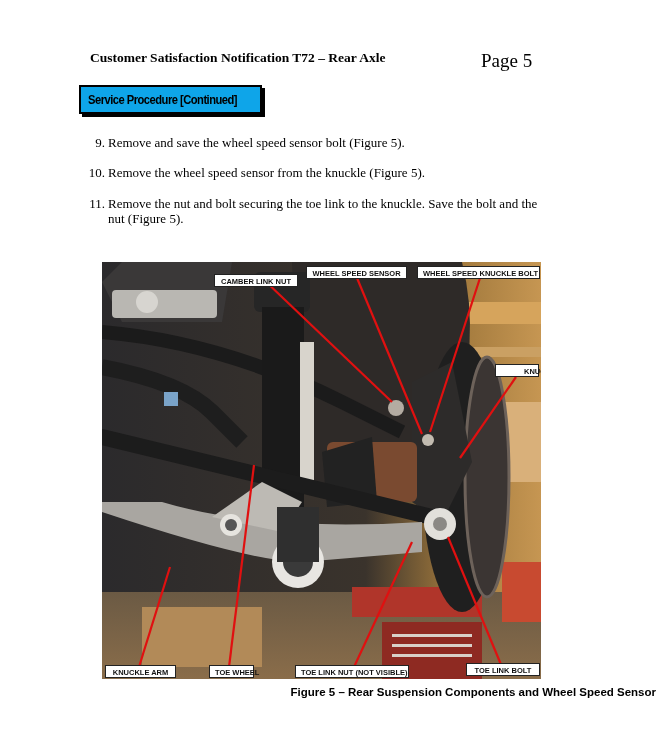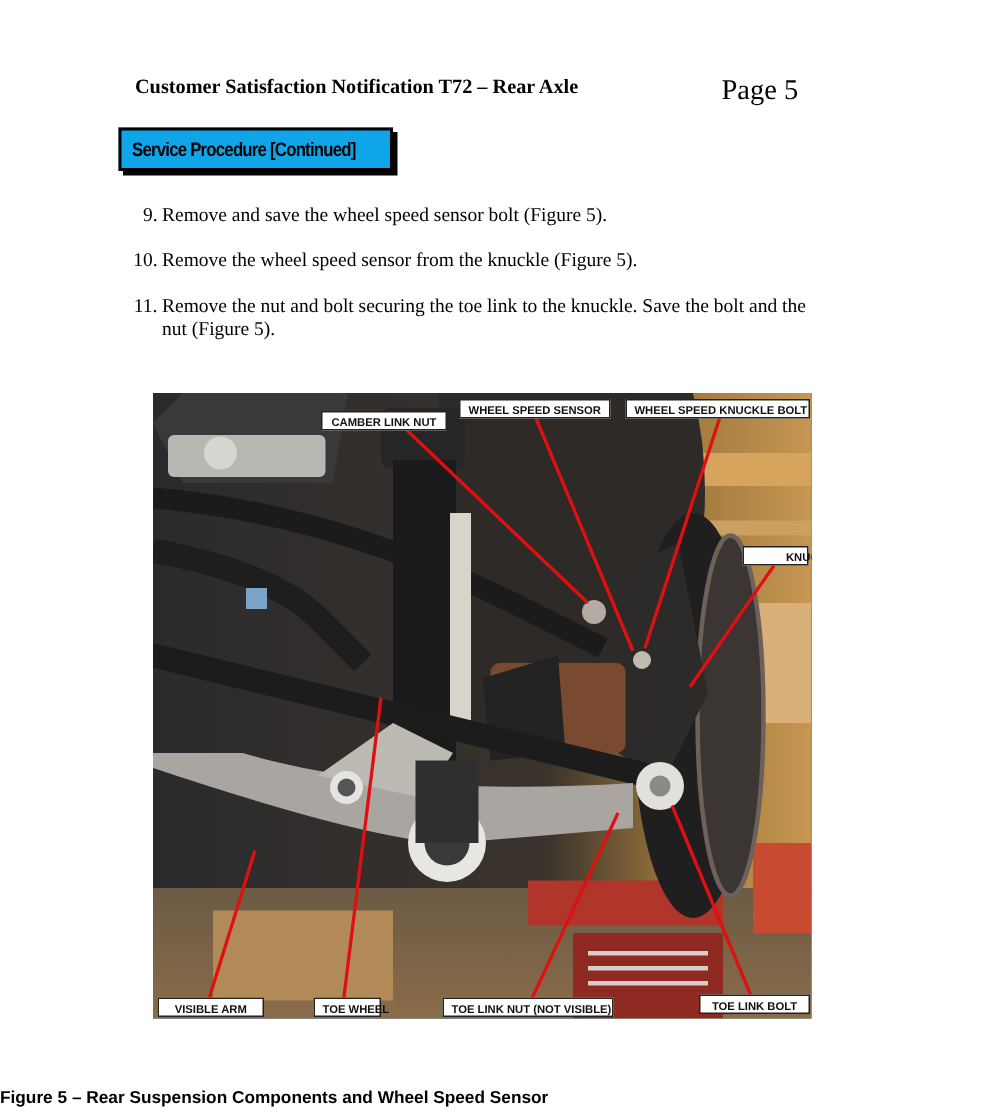--- a/index.html
+++ b/index.html
@@ -7,21 +7,21 @@
   .header-title { position:absolute; left:90px; top:50px; font-size:13.5px; font-weight:bold; font-family:"Liberation Serif", serif; }
   .header-page { position:absolute; left:481px; top:50px; font-size:19px; font-family:"Liberation Serif", serif; }
   .section-box { position:absolute; left:79px; top:85px; width:183px; height:29px; border:2px solid #000; box-shadow:3px 3px 0 #000; box-sizing:border-box; background:#0ea5e9; }
   .section-box span { position:absolute; left:7px; top:5px; font-family:"Liberation Sans", sans-serif; font-weight:bold; font-size:13px; letter-spacing:-0.6px; transform:scaleX(0.86); transform-origin:left; white-space:nowrap; }
   .step { position:absolute; font-size:13px; line-height:15px; }
   .step .num { position:absolute; text-align:right; width:22px; }
   .step .txt { position:absolute; left:25px; width:440px; }
   .figure { position:absolute; left:102px; top:262px; width:439px; height:417px; overflow:hidden; background:#2a2724; }
   .figure svg { position:absolute; left:0; top:0; }
   .label { position:absolute; background:#fff; border:1px solid #222; font-family:"Liberation Sans", sans-serif; font-weight:bold; font-size:7.5px; color:#111; white-space:nowrap; padding:2px 5px; box-sizing:border-box; height:13px; line-height:9px; text-align:center; }
-  .caption { position:absolute; left:0; width:656px; top:686px; text-align:left; font-family:"Liberation Sans", sans-serif; font-weight:bold; font-size:11.5px;margin-top:40px; }
+  .caption { position:absolute; left:0; width:656px; top:686px; text-align:right; font-family:"Liberation Sans", sans-serif; font-weight:bold; font-size:11.5px; }
 </style>
 </head>
 <body>
 
 <div class="header-title">Customer Satisfaction Notification T72 – Rear Axle</div>
 <div class="header-page">Page 5</div>
 
 <div class="section-box">
   <span>Service Procedure [Continued]</span>
 </div>
@@ -114,19 +114,19 @@
       <line x1="127" y1="405" x2="152" y2="203"></line>
       <line x1="252" y1="405" x2="310" y2="280"></line>
       <line x1="400" y1="405" x2="346" y2="275"></line>
     </g>
   </svg>
 
   <div class="label" style="left:112px; top:12px; width:84px;">CAMBER LINK NUT</div>
   <div class="label" style="left:204px; top:4px; width:101px;">WHEEL SPEED SENSOR</div>
   <div class="label" style="left:315px; top:4px; width:123px;">WHEEL SPEED KNUCKLE BOLT</div>
   <div class="label" style="left:393px; top:102px; width:44px;padding-left:28px;">KNUCKLE</div>
-  <div class="label" style="left:3px; top:403px; width:71px;">VISIBLE ARM</div>
+  <div class="label" style="left:3px; top:403px; width:71px;">KNUCKLE ARM</div>
   <div class="label" style="left:107px; top:403px; width:45px;">TOE WHEEL</div>
   <div class="label" style="left:193px; top:403px; width:114px;">TOE LINK NUT (NOT VISIBLE)</div>
   <div class="label" style="left:364px; top:401px; width:74px;">TOE LINK BOLT</div>
 </div>
 
 <div class="caption">Figure 5 – Rear Suspension Components and Wheel Speed Sensor</div>
 
 </body></html>

